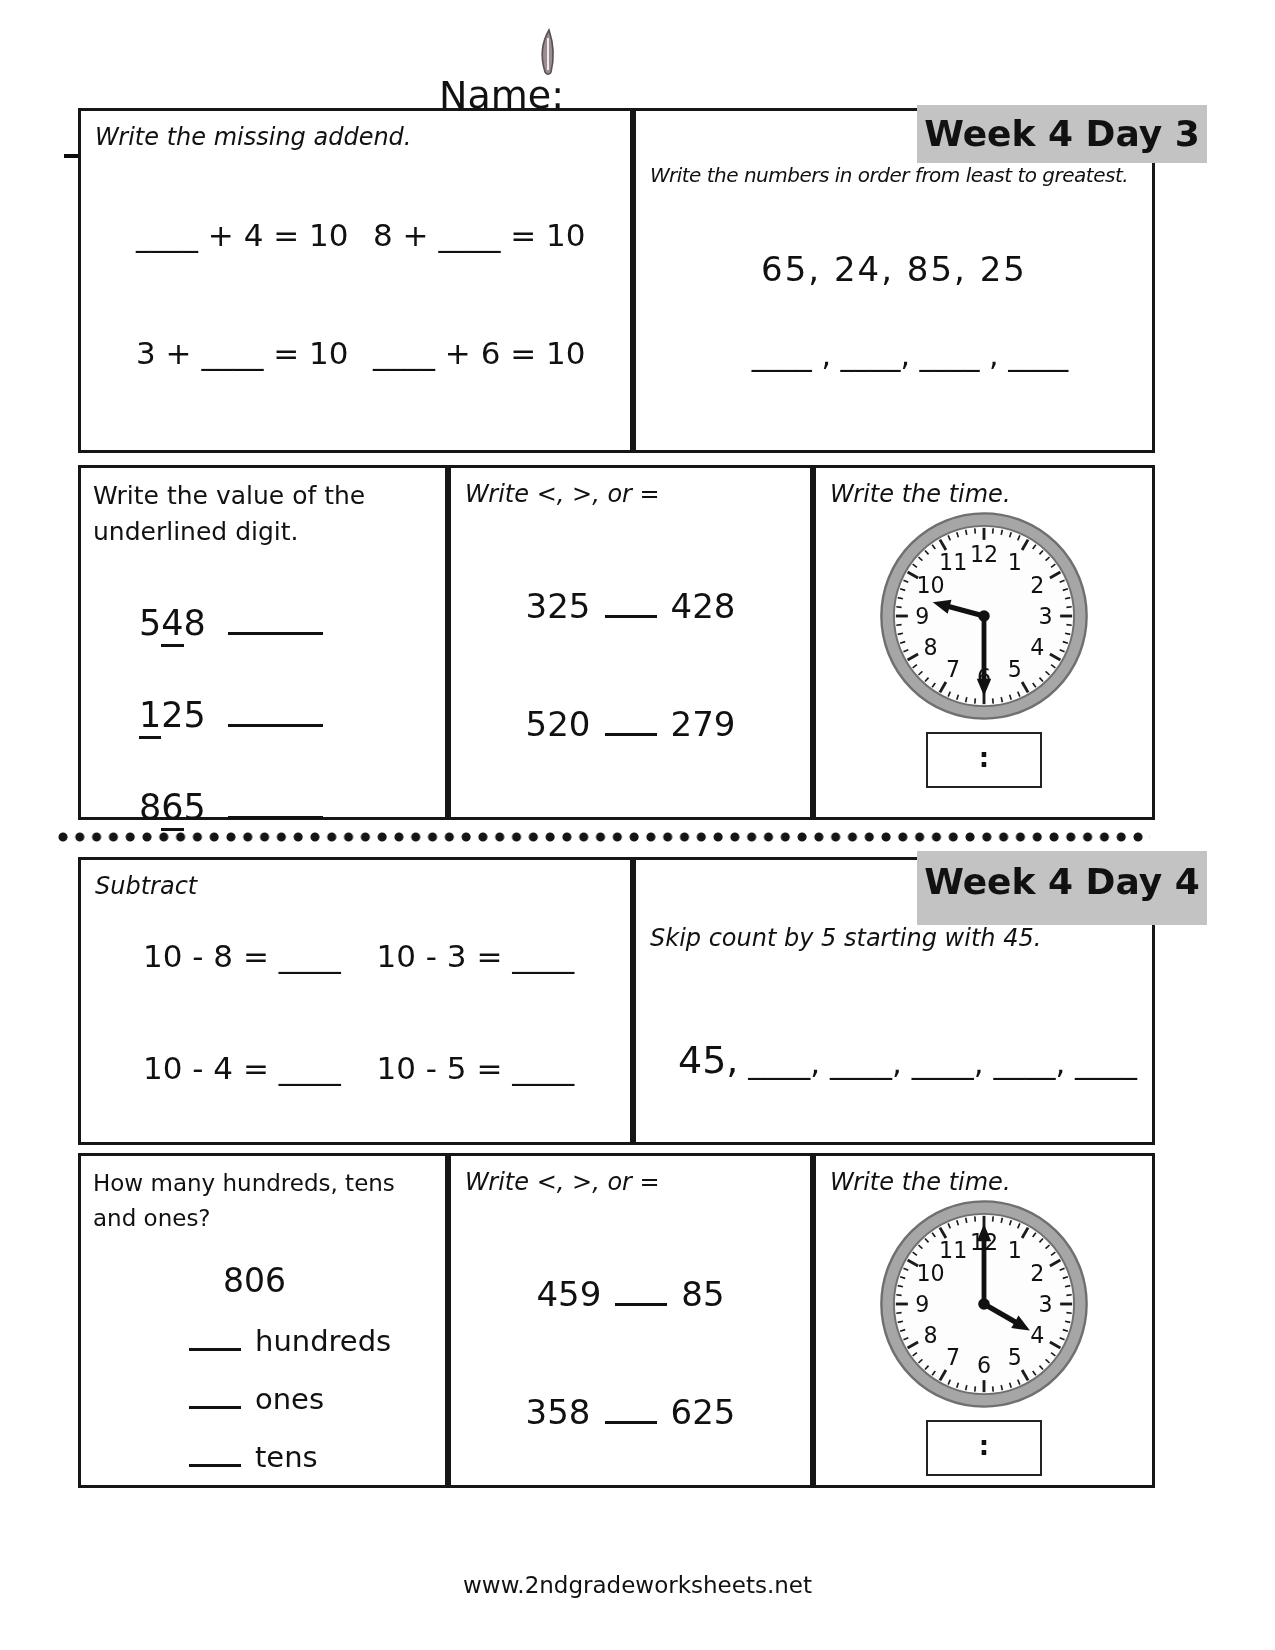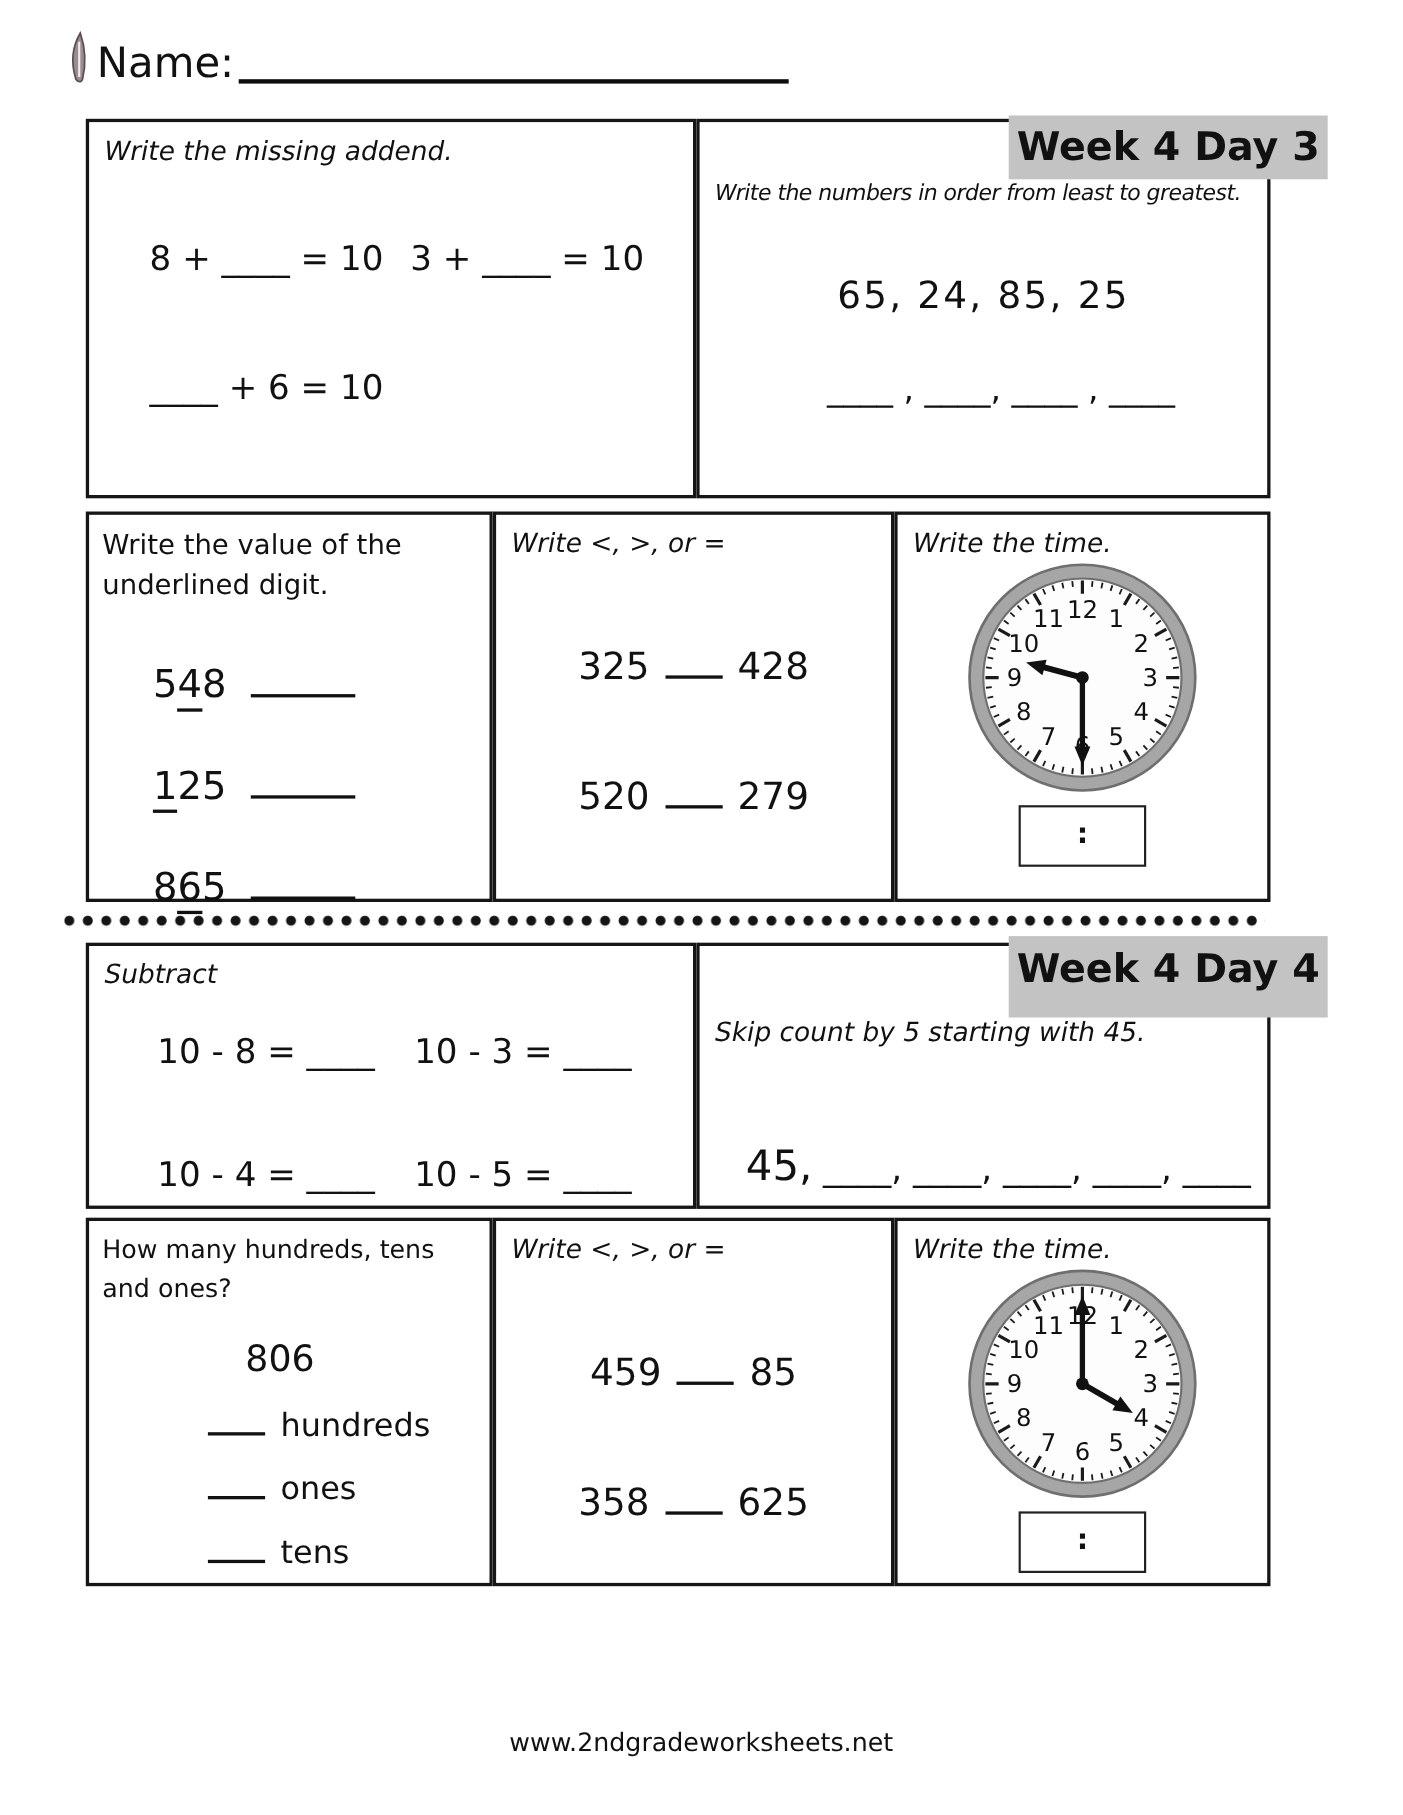--- a/index.html
+++ b/index.html
@@ -1,39 +1,39 @@
 <!DOCTYPE html>
 <html><head>
 <meta charset="utf-8">
 <style>
   html,body{margin:0;padding:0;background:#ffffff;}
   .sheet{position:relative;width:1275px;height:1650px;background:#fff;
          font-family:"DejaVu Sans",sans-serif;color:#111;overflow:hidden;}
   
-  .name-row{position:absolute;left:60px;top:28px;display:flex;align-items:flex-end;}
+  .name-row{position:absolute;left:60px;top:28px;display:flex;align-items:flex-end;flex-direction:column;}
   .quill{width:26px;height:48px;margin-right:2px;}
   .name-label{font-size:38px;line-height:1;}
   .name-line{display:inline-block;width:500px;border-bottom:4px solid #0d0d0d;height:40px;margin-left:4px;}
   
   .banner{position:absolute;left:917px;width:290px;height:58px;background:#c3c3c3;
           text-align:center;font-size:36px;font-weight:bold;line-height:58px;z-index:5;}
   .banner-d3{top:105px;}
   .banner-d4{top:851px;height:74px;line-height:62px;}
   
   .content{position:absolute;left:78px;top:108px;width:1077px;}
   .row{display:flex;}
   .box{border:3px solid #161616;box-sizing:border-box;background:#fff;position:relative;}
   .r1{height:345px;}
   .r1 .b-left{width:555px;}
   .r1 .b-right{width:522px;}
   .r2{height:355px;margin-top:12px;}
   .r2 .b1{width:370px;}
   .r2 .b2{width:365px;}
   .r2 .b3{width:342px;}
-  .r3{height:242px;}
+  .r3{height:288px;}
   .r3 .b-left{width:555px;}
   .r3 .b-right{width:522px;}
   .r4{height:335px;margin-top:8px;}
   .r4 .b1{width:370px;}
   .r4 .b2{width:365px;}
   .r4 .b3{width:342px;}
   .dotted-sep{height:11px;width:1092px;margin:12px 0 14px -20px;
       background-image:radial-gradient(circle at 5px 5px,#151515 4.1px,transparent 4.9px);
       background-size:16.8px 11px;background-repeat:repeat-x;}
   
@@ -86,20 +86,21 @@
 
   <div class="banner banner-d3">Week 4 Day 3</div>
   <div class="banner banner-d4">Week 4 Day 4</div>
 
   <div class="content">
 
     <div class="row r1">
       <section class="box b-left">
         <div class="box-title">Write the missing addend.</div>
         <div class="addend-grid">
+          <div class="prob">____ + 4 = 10</div>
           <div class="prob">8 + ____ = 10</div>
           <div class="prob">3 + ____ = 10</div>
           <div class="prob">____ + 6 = 10</div>
         </div>
       </section>
       <section class="box b-right">
         <div class="box-title title-sm ord-title">Write the numbers in order from least to greatest.</div>
         <div class="ord-numbers">65,  24,  85,  25</div>
         <div class="ord-blanks">____ , ____, ____ , ____</div>
       </section>

